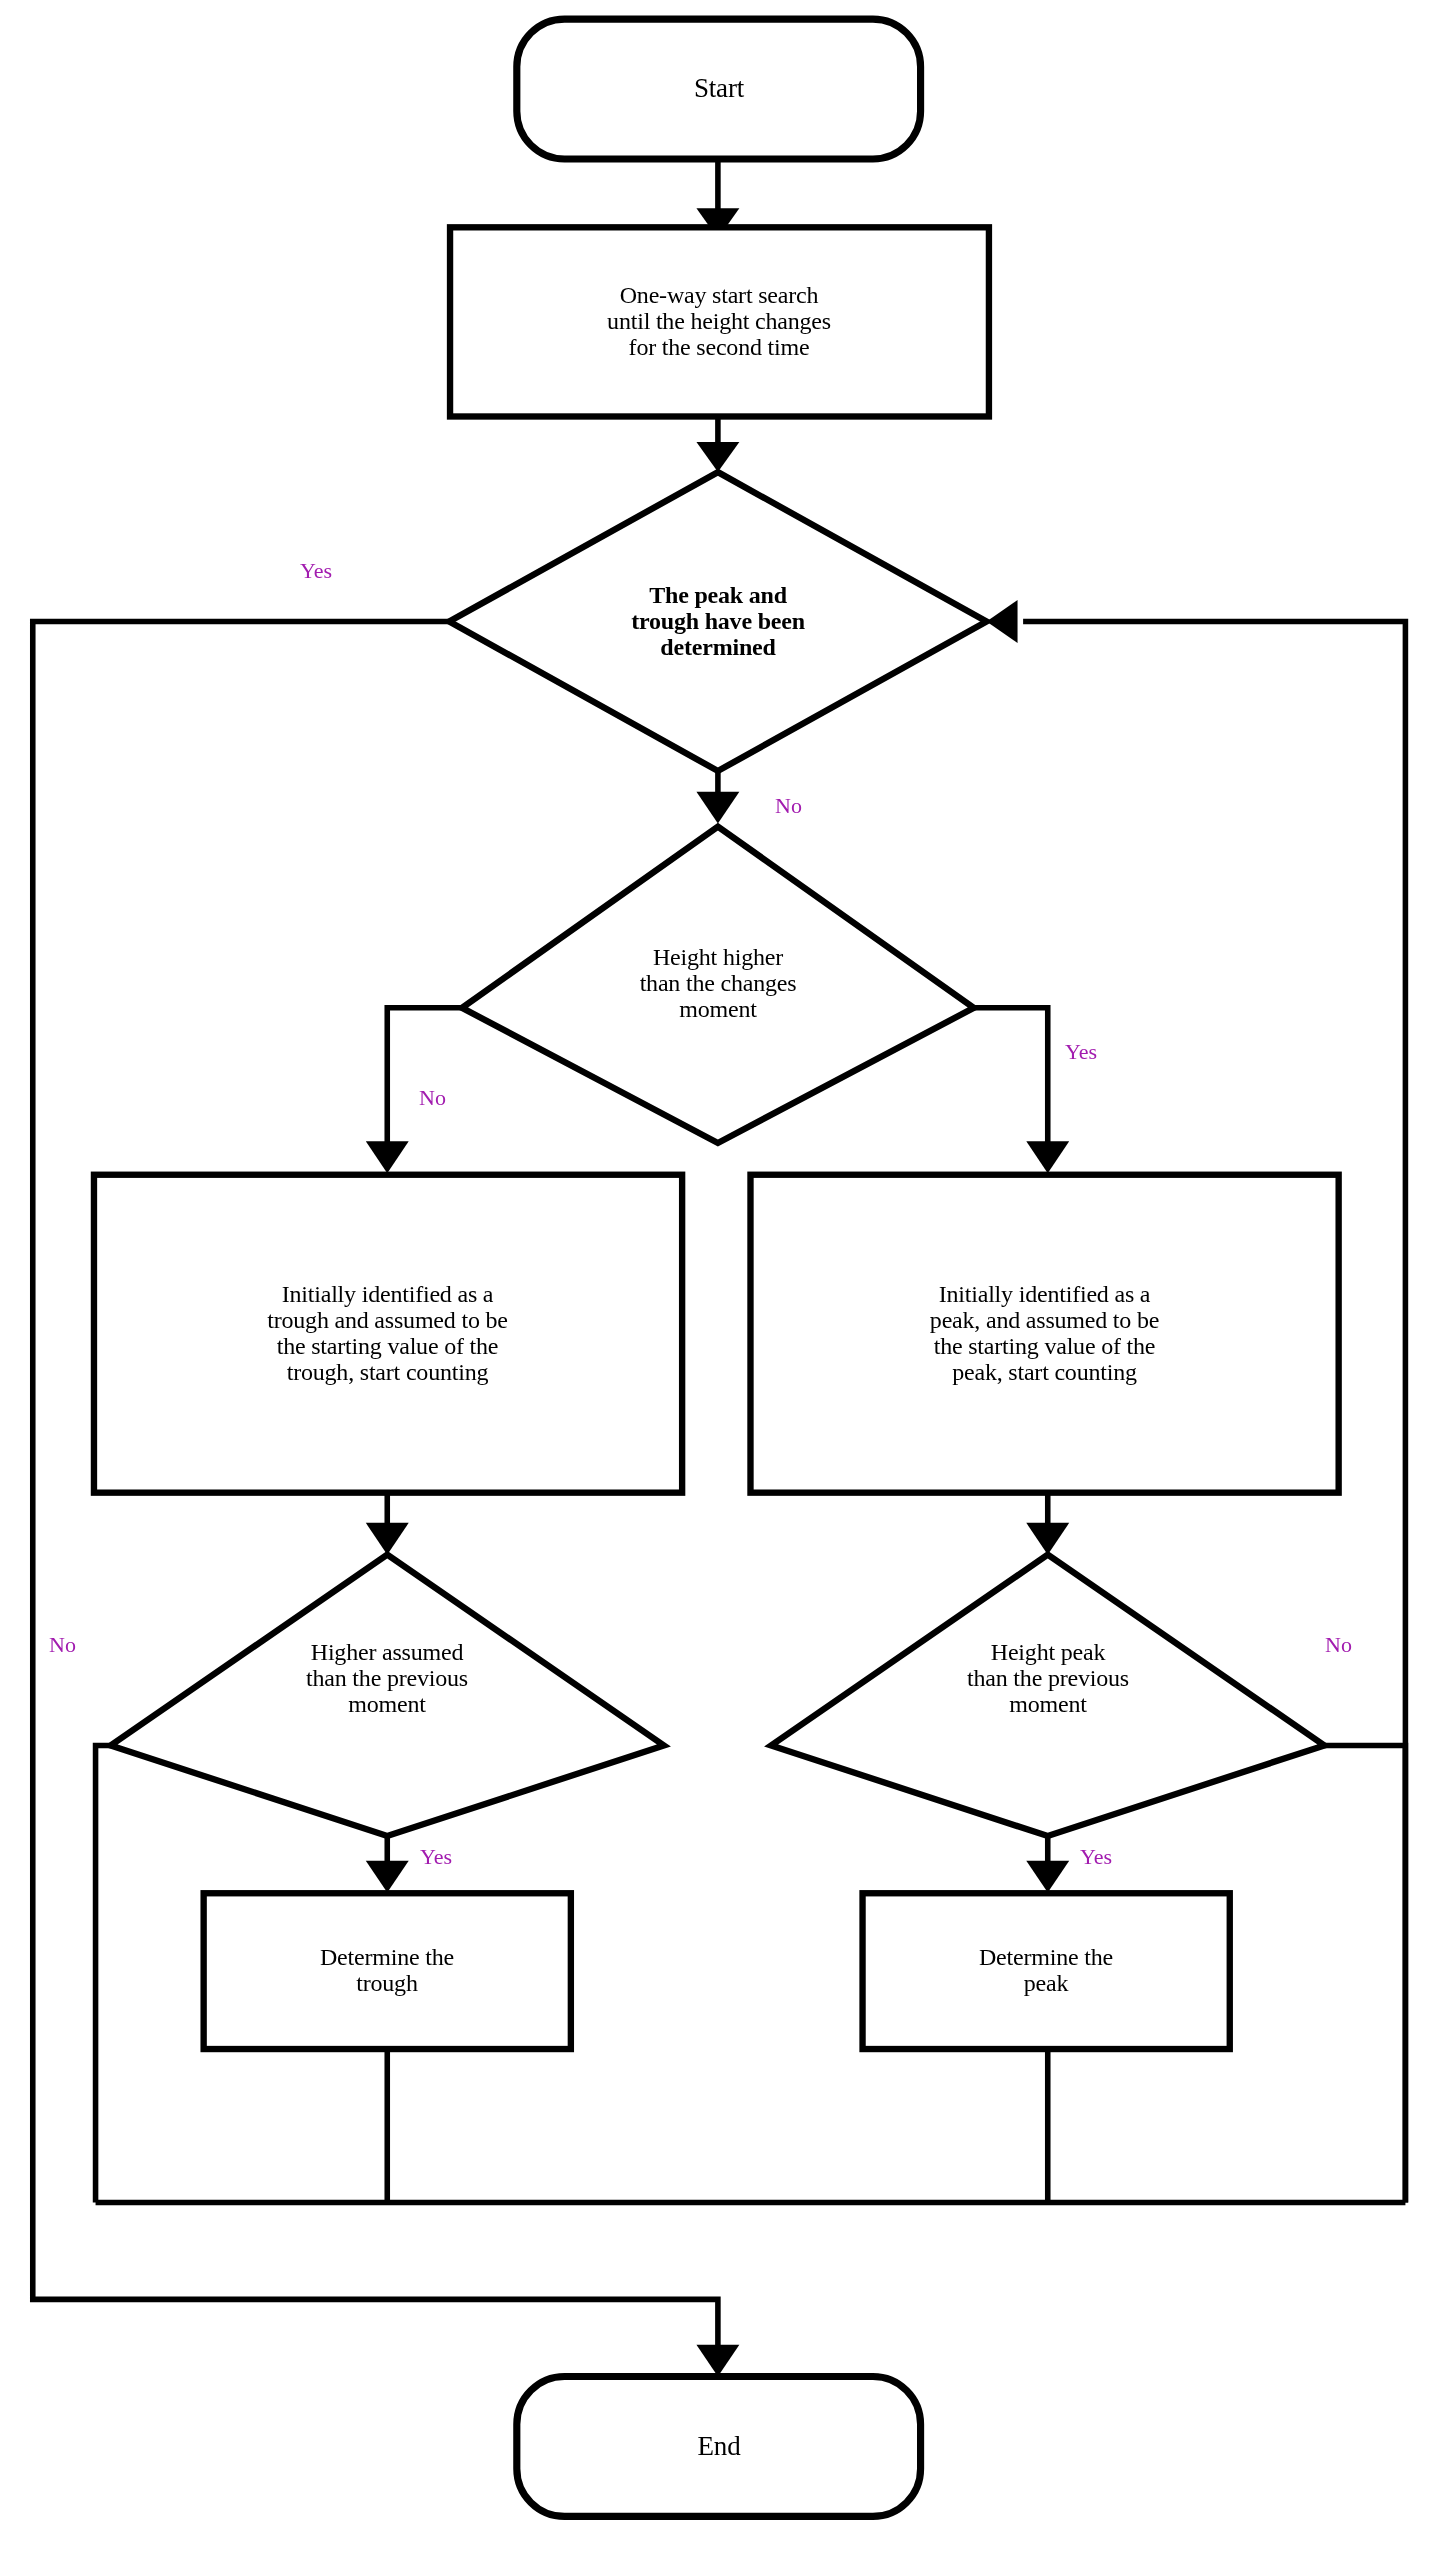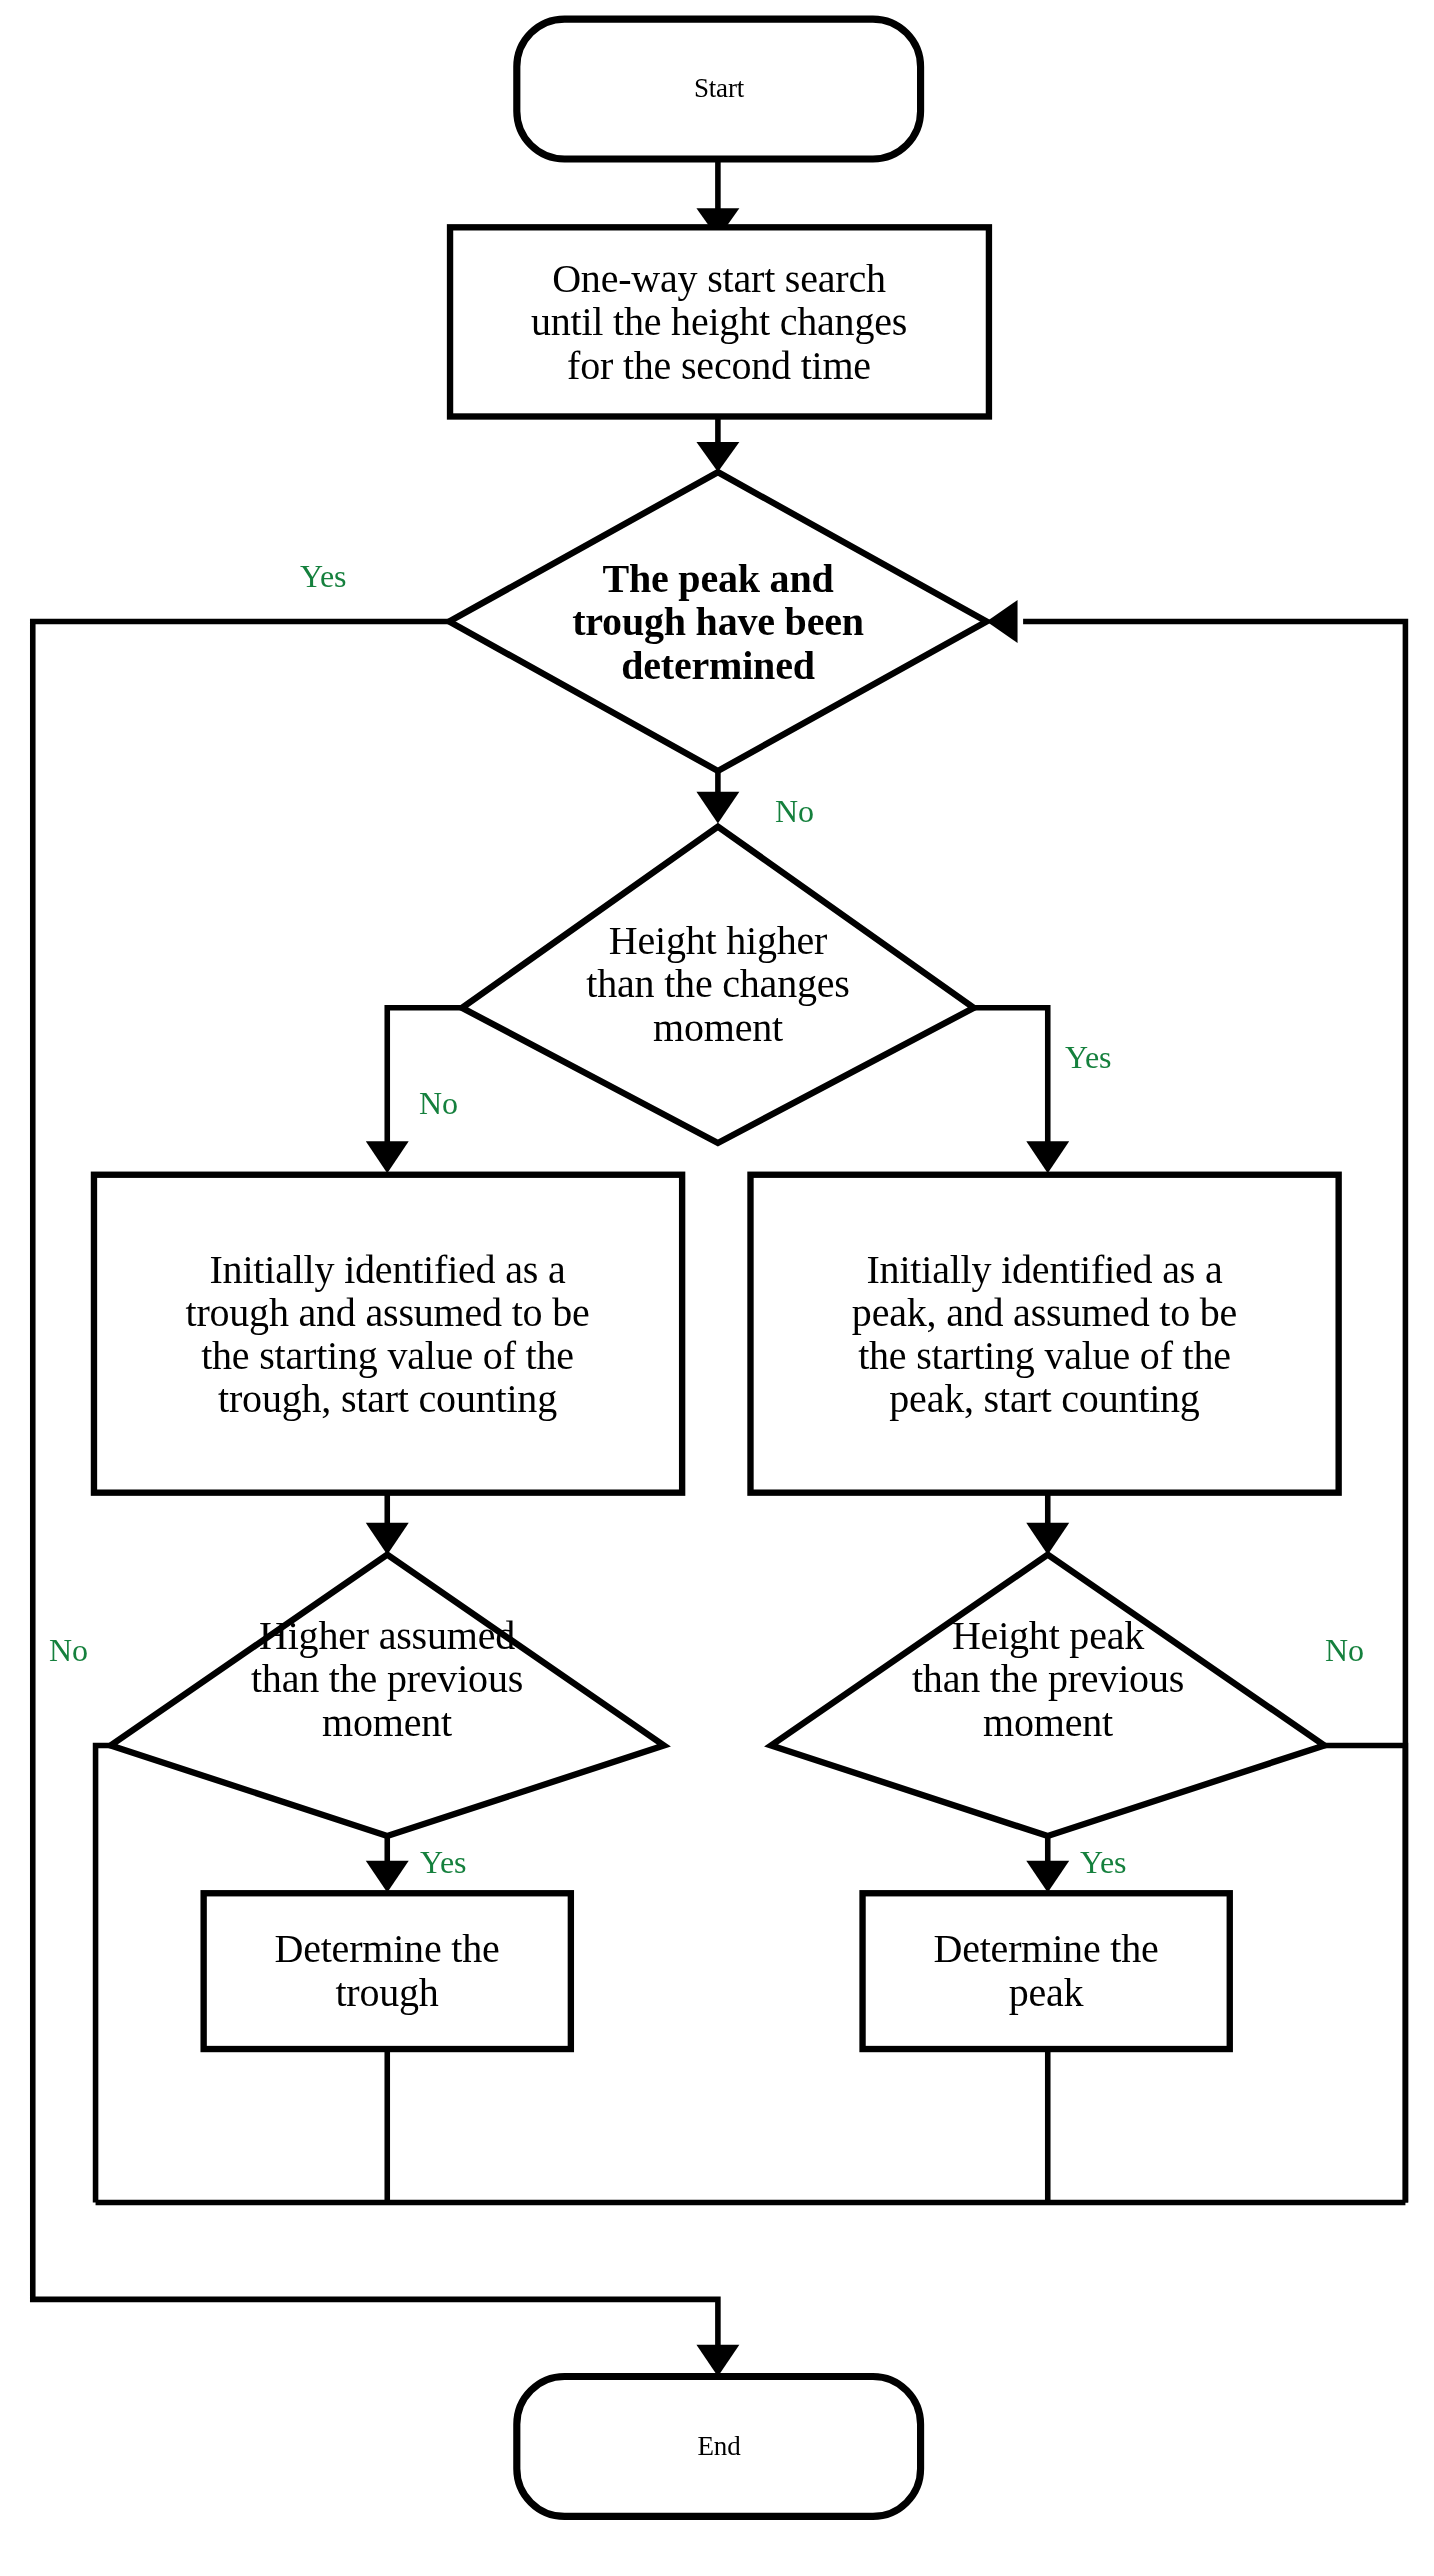--- a/index.html
+++ b/index.html
@@ -41,35 +41,35 @@
   }
   .arrowhead {
     fill: #000000;
     stroke: none;
   }
   .nodetext {
     position: absolute;
     text-align: center;
     color: #000000;
     line-height: 1.08;
-    font-size: 40px;
+    font-size: 24px;
     letter-spacing: -0.2px;
     white-space: pre-line;
     display: flex;
     align-items: center;
     justify-content: center;
     pointer-events: none;
   }
   .nodetext.big {
     font-size: 27px;
   }
   .edgelabel {
     position: absolute;
-    color: #15803d;
-    font-size: 32px;
+    color: #a21caf;
+    font-size: 22px;
     line-height: 1;
     white-space: nowrap;
   }
 </style>
 </head>
 <body>
 
 <div id="page">
 
   <svg class="flow" viewBox="0 0 1805 3241" xmlns="http://www.w3.org/2000/svg">

